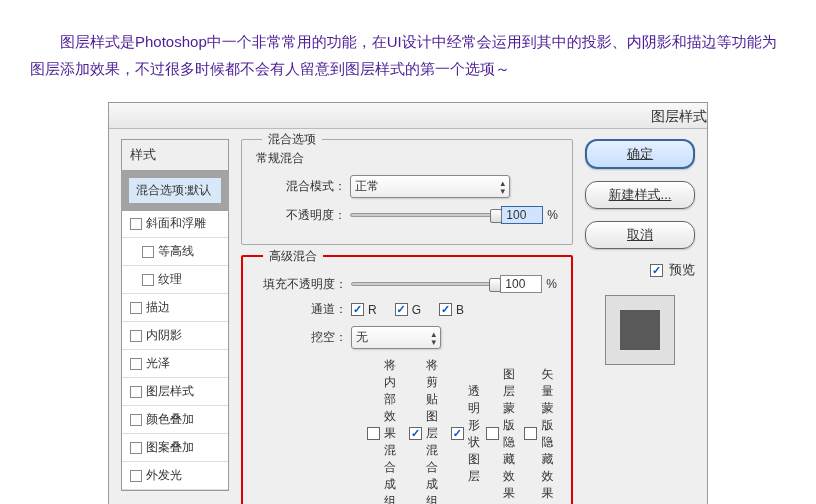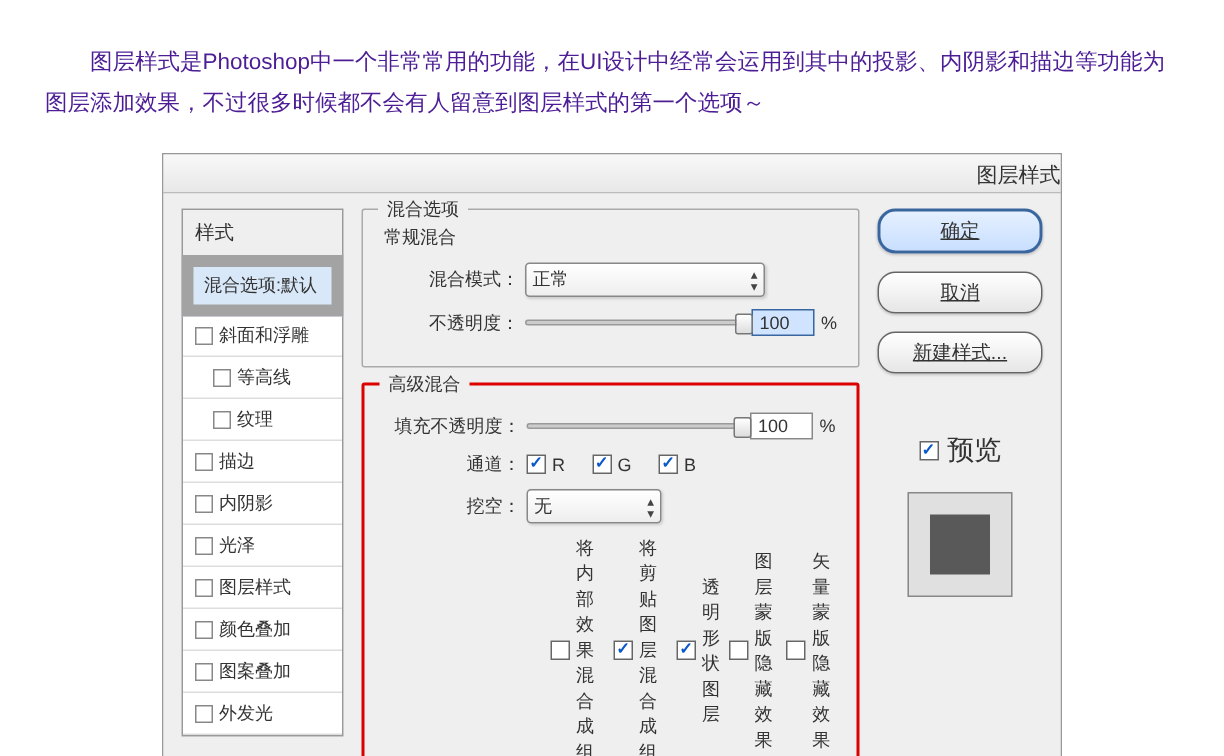--- a/index.html
+++ b/index.html
@@ -15,21 +15,21 @@
 .left-panel-inner { border: 1px solid #999; background: #fff; }
 .left-header { padding: 6px 8px; background: #efefef; border-bottom: 1px solid #999; font-size: 13px; }
 .style-item { padding: 5px 6px 5px 8px; border-bottom: 1px solid #ddd; font-size: 12px; display: flex; align-items: center; gap: 4px; }
 .style-item.selected { background: #d8e8f8; border: 8px solid #a3a3a3; margin: -1px; position: relative; z-index: 1; padding: 4px 5px 4px 7px; }
 .style-item.indent { padding-left: 20px; }
 .chk { width: 12px; height: 12px; border: 1px solid #888; background: #fff; display: inline-block; flex-shrink: 0; }
 
 .center-panel { flex: 1; display: flex; flex-direction: column; gap: 10px; }
 .fieldset { border: 1px solid #aaa; border-radius: 2px; padding: 10px 14px 12px 14px; position: relative; }
 .fieldset.highlight { border: 2px solid #d00; }
-.legend { position: absolute; top: -9px; left: 10px; background: #efefef; padding: 0 6px; font-size: 12px; }
+.legend { position: absolute; top: -9px; left: 20px; background: #efefef; padding: 0 6px; font-size: 12px; }
 .inner-legend { font-size: 12px; margin-bottom: 8px; }
 .row { display: flex; align-items: center; margin: 8px 0; gap: 4px; }
 .row-label { width: 90px; text-align: right; font-size: 12px; }
 .select { border: 1px solid #888; background: linear-gradient(#fff,#eee); border-radius: 3px; padding: 2px 4px; font-size: 12px; min-width: 100px; display: flex; justify-content: space-between; align-items: center; box-shadow: 1px 1px 2px rgba(0,0,0,0.15); }
 .select-arrows { font-size: 9px; line-height: 8px; color: #444; }
 .slider-track { flex: 1; height: 4px; background: #ccc; border: 1px solid #999; border-radius: 2px; position: relative; }
 .slider-thumb { position: absolute; right: -6px; top: -5px; width: 12px; height: 14px; background: linear-gradient(#fff,#ddd); border: 1px solid #777; border-radius: 2px; }
 .num-input { width: 42px; border: 1px solid #888; background: #fff; padding: 1px 4px; font-size: 12px; text-align: left; }
 .num-input.hl { background: #d0e4ff; border: 1px solid #3a66a0; }
 .pct { font-size: 12px; }
@@ -41,21 +41,21 @@
 
 .bottom-row { display: flex; align-items: center; gap: 8px; }
 .bottom-label { font-size: 12px; }
 .select.wide { flex: 1; }
 
 .right-panel { width: 110px; display: flex; flex-direction: column; gap: 12px; align-items: stretch; }
 .btn { border: 1px solid #666; border-radius: 12px; padding: 4px 0; text-align: center; font-size: 13px; background: linear-gradient(#fff,#e6e6e6); box-shadow: 0 1px 2px rgba(0,0,0,0.2); text-decoration: underline; }
 .btn.primary { border: 2px solid #3a66a0; background: linear-gradient(#e6f0ff,#c8dfff); }
 .preview-box { width: 70px; height: 70px; border: 1px solid #888; background: #e0e0e0; display: flex; align-items: center; justify-content: center; margin: 4px auto 0 auto; }
 .preview-inner { width: 40px; height: 40px; background: #595959; }
-.prev-chk { display: flex; gap: 6px; align-items: center; justify-content: center; font-size: 18px; margin-top: 27px; }
+.prev-chk { display: flex; gap: 6px; align-items: center; justify-content: flex-end; font-size: 13px; }
 </style>
 </head>
 <body>
 
 <div class="intro">
   <p>图层样式是Photoshop中一个非常常用的功能，在UI设计中经常会运用到其中的投影、内阴影和描边等功能为图层添加效果，不过很多时候都不会有人留意到图层样式的第一个选项～</p>
 </div>
 
 <div class="dialog-outer">
   <div class="title-bar">图层样式</div>
@@ -200,22 +200,22 @@
         <span class="bottom-label">混合颜色带：</span>
         <div class="select wide">
           <span>灰色</span>
           <span class="select-arrows">▴<br>▾</span>
         </div>
       </div>
     </div>
 
     <div class="right-panel">
       <div class="btn primary">确定</div>
+      <div class="btn">新建样式...</div>
       <div class="btn">取消</div>
-      <div class="btn">新建样式...</div>
       <div class="prev-chk">
         <span class="chk-im checked"></span>
         <span>预览</span>
       </div>
       <div class="preview-box">
         <div class="preview-inner"></div>
       </div>
     </div>
 
   </div>

